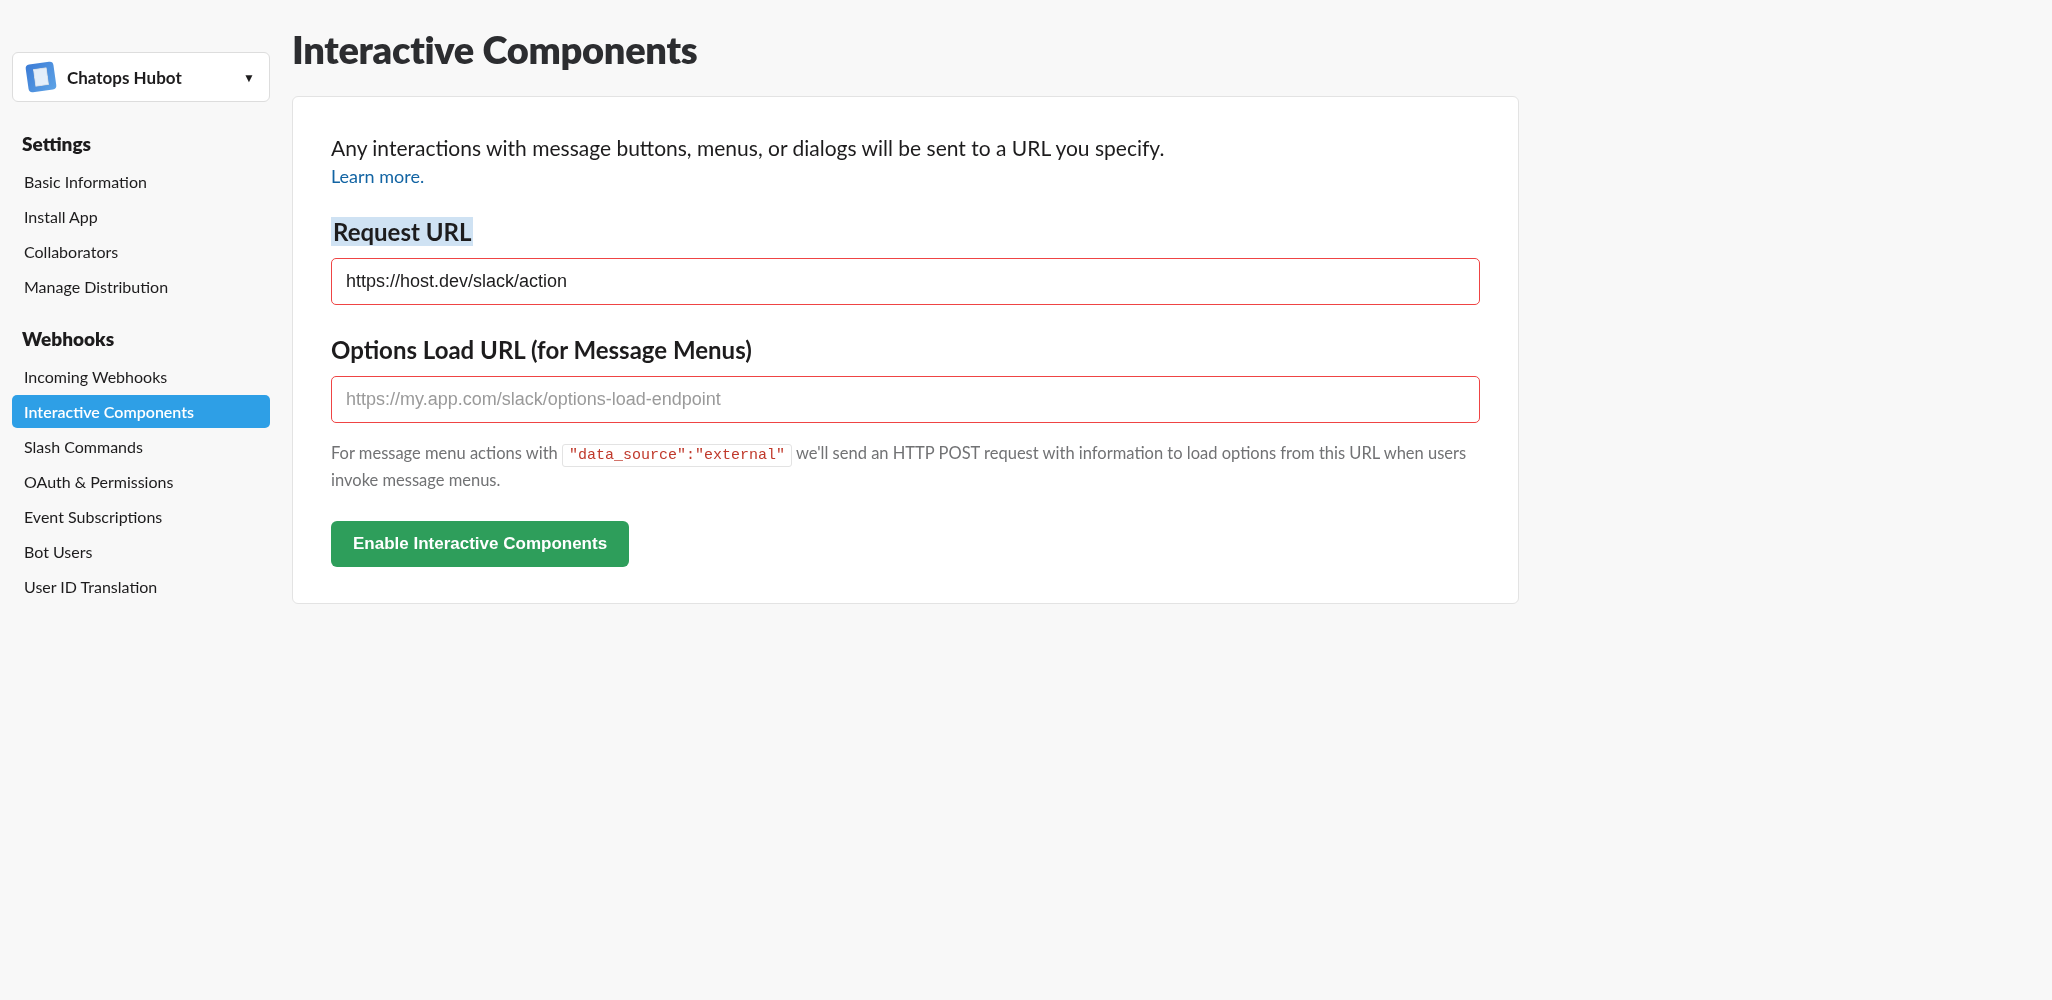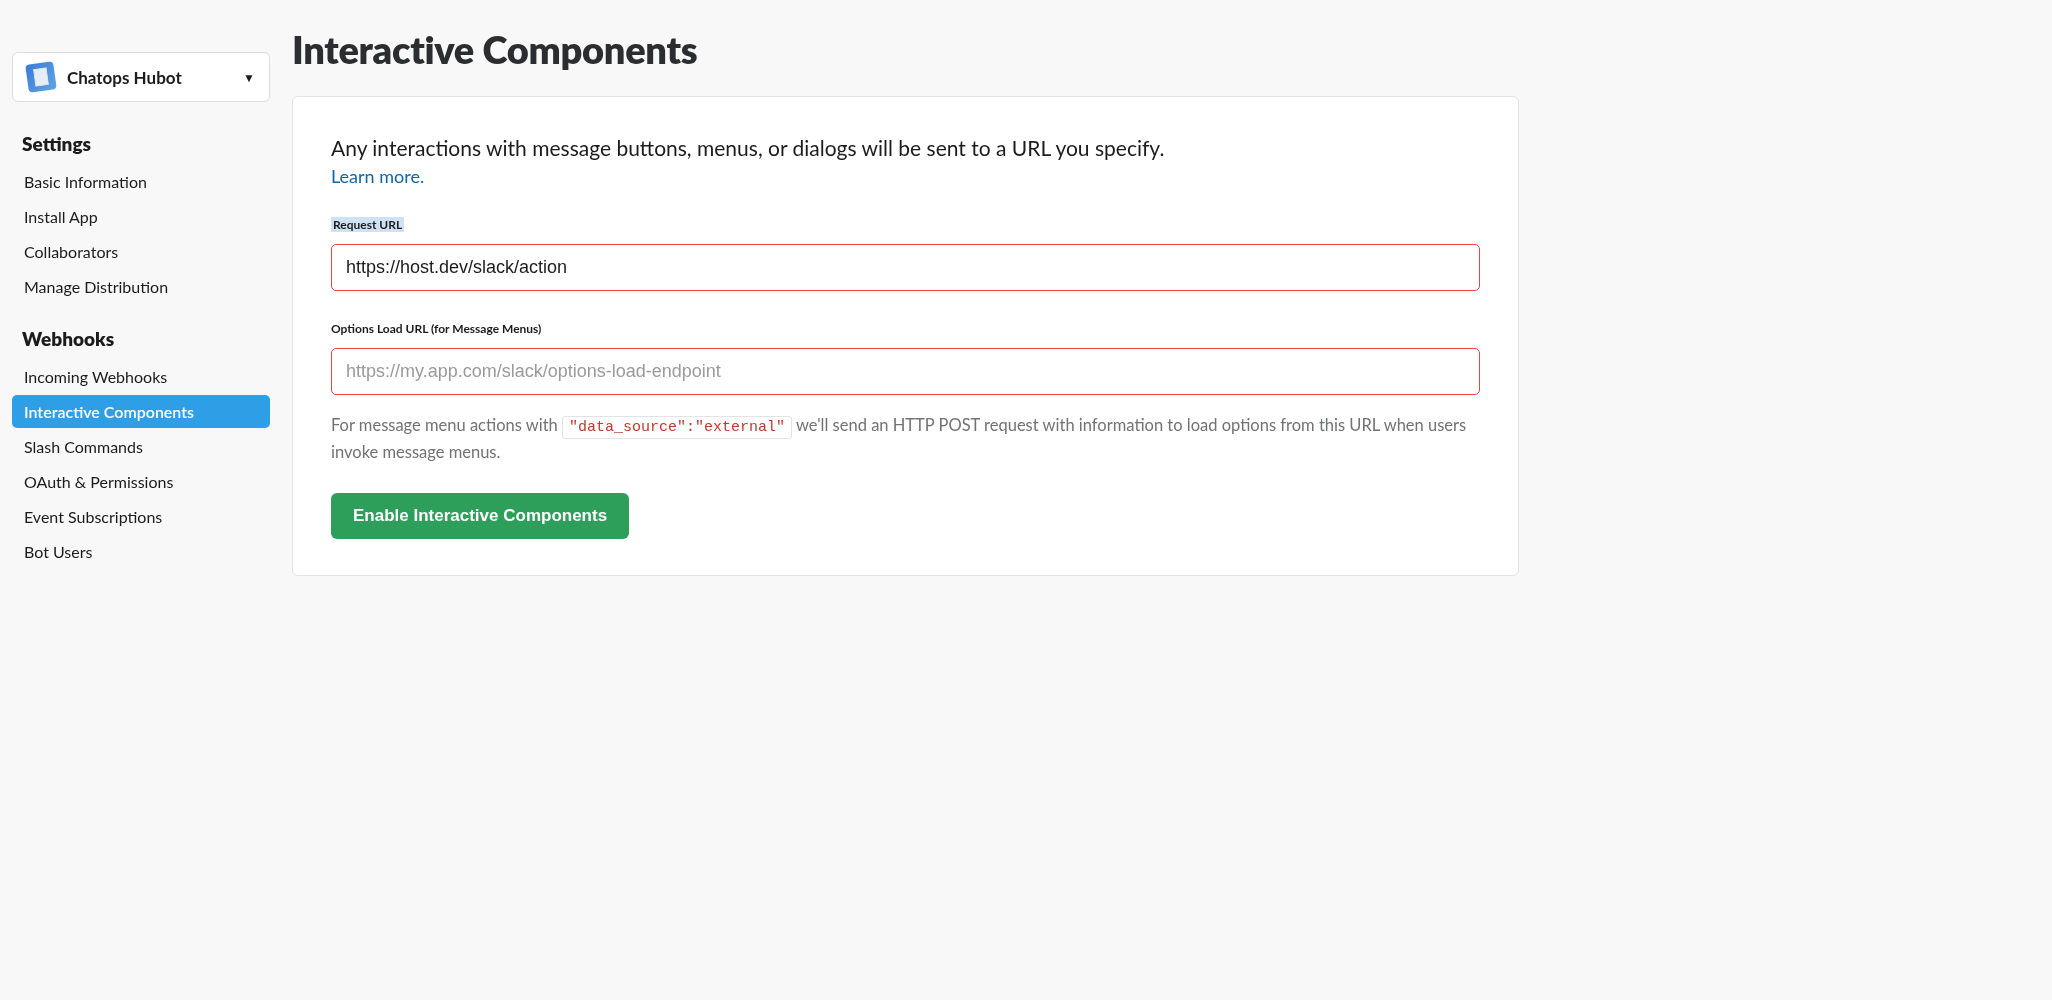--- a/index.html
+++ b/index.html
@@ -108,21 +108,21 @@
   }
   .learn-more {
     color: #1264a3;
     text-decoration: none;
     font-size: 18px;
     cursor: pointer;
     display: inline-block;
     margin-top: 2px;
   }
   .field-label {
-    font-size: 12px;
+    font-size: 24px;
     font-weight: 700;
     color: #1d1c1d;
     margin-top: 30px;
     display: inline-block;
     text-align: right;
   }
   .field-label.hl {
     background: #cfe2f3;
     padding: 0 2px;
   }
@@ -187,20 +187,21 @@
     <div class="nav-item">Collaborators</div>
     <div class="nav-item">Manage Distribution</div>
 
     <div class="section-heading features">Webhooks</div>
     <div class="nav-item">Incoming Webhooks</div>
     <div class="nav-item active">Interactive Components</div>
     <div class="nav-item">Slash Commands</div>
     <div class="nav-item">OAuth &amp; Permissions</div>
     <div class="nav-item">Event Subscriptions</div>
     <div class="nav-item">Bot Users</div>
+    <div class="nav-item">User ID Translation</div>
   </aside>
 
   <main class="main">
     <h1 class="page-title">Interactive Components</h1>
 
     <div class="panel">
       <p class="intro">Any interactions with message buttons, menus, or dialogs will be sent to a URL you specify.</p>
       <a class="learn-more">Learn more.</a>
 
       <div>

